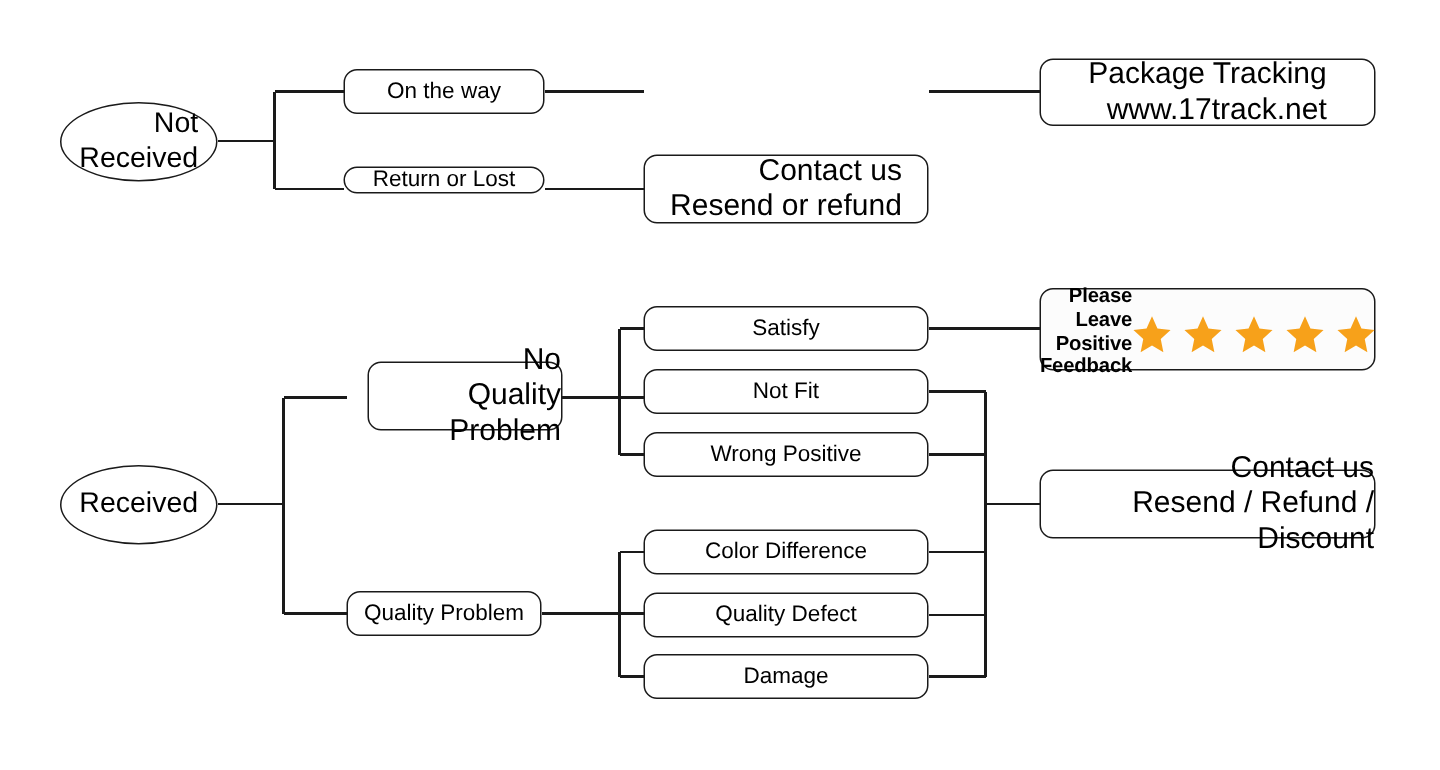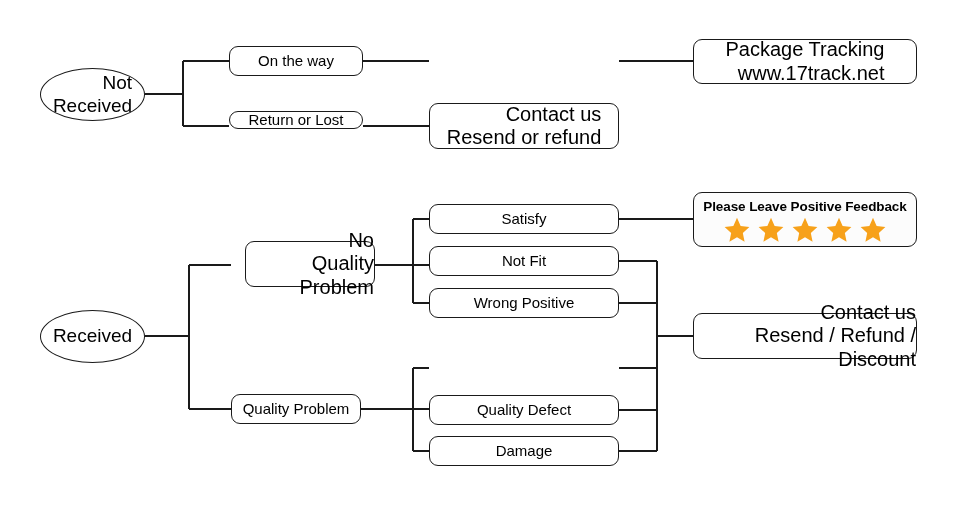--- a/index.html
+++ b/index.html
@@ -47,21 +47,21 @@
   .rbox {
     border-radius: 9px;
     font-size: 15px;
   }
   .rbox.two-line {
     font-size: 20px;
   }
   .feedback-box {
     border-radius: 9px;
     background: #fcfcfc;
-    flex-direction: column;
+    flex-direction: row;
     justify-content: center;
     padding-top: 2px;
   }
   .feedback-title {
     font-size: 13.5px;
     font-weight: bold;
     letter-spacing: -0.1px;
     color: #000;
   }
   .stars {
@@ -143,20 +143,21 @@
 Quality Problem</div>
 
   <div class="node rbox" style="left:231px; top:394px; width:130px; height:30px;">Quality Problem</div>
 
   <div class="node rbox" style="left:429px; top:204px; width:190px; height:30px;">Satisfy</div>
 
   <div class="node rbox" style="left:429px; top:246px; width:190px; height:30px;">Not Fit</div>
 
   <div class="node rbox" style="left:429px; top:288px; width:190px; height:30px;">Wrong Positive</div>
 
+  <div class="node rbox" style="left:429px; top:353px; width:190px; height:30px;">Color Difference</div>
 
   <div class="node rbox" style="left:429px; top:436px; width:190px; height:30px;">Damage</div>
 
   <div class="node rbox" style="left:429px; top:395px; width:190px; height:30px;">Quality Defect</div>
 
   <div class="node feedback-box" style="left:693px; top:192px; width:224px; height:55px;">
     <span class="feedback-title">Please Leave Positive Feedback</span>
     <span class="stars" id="star-row"><svg class="star" viewBox="0 0 25 24">
           <polygon points="12.5,0.8 16.0,8.6 24.4,9.6 18.1,15.4 19.8,23.8 12.5,19.5 5.2,23.8 6.9,15.4 0.6,9.6 9.0,8.6" fill="#F7A11A"></polygon>
         </svg><svg class="star" viewBox="0 0 25 24">

